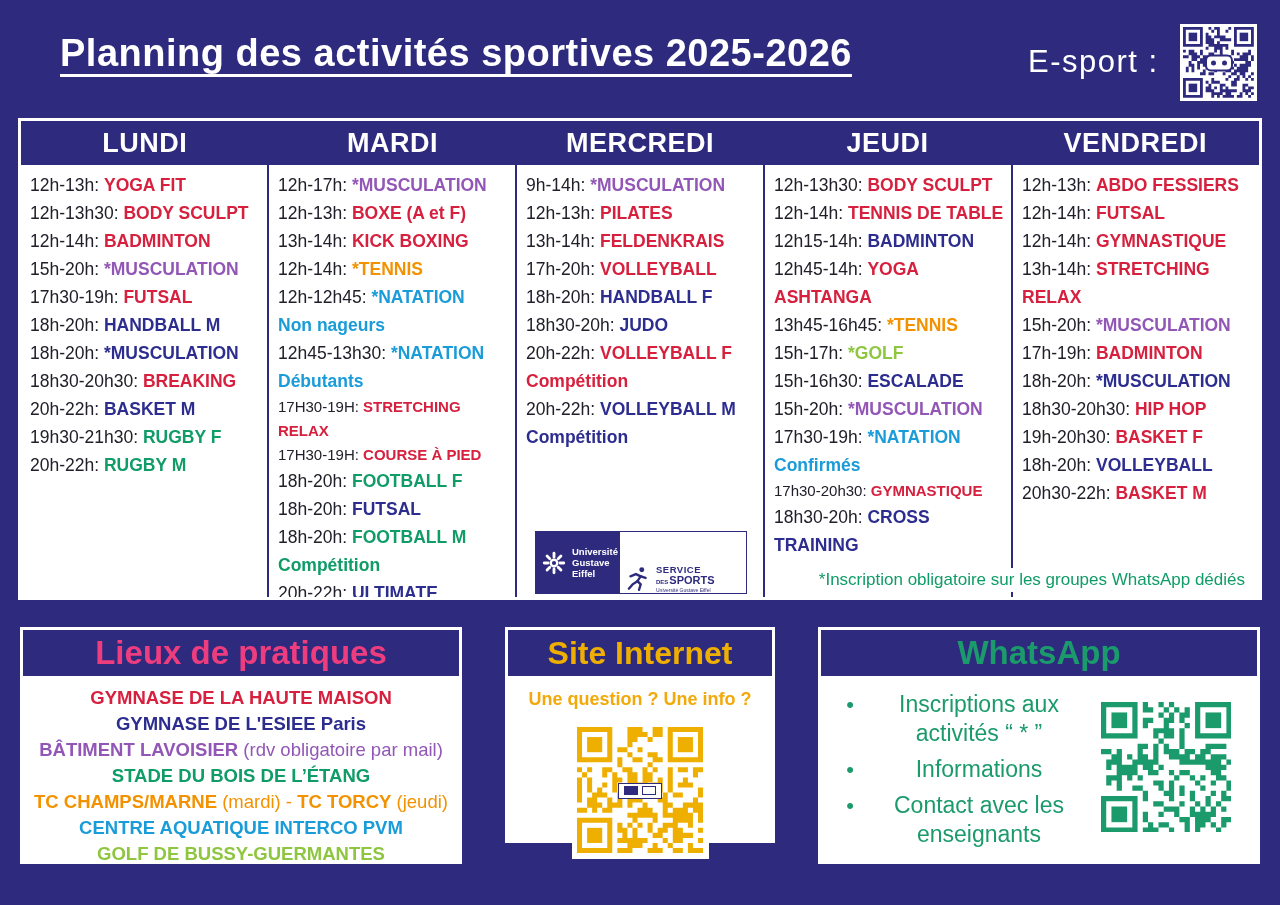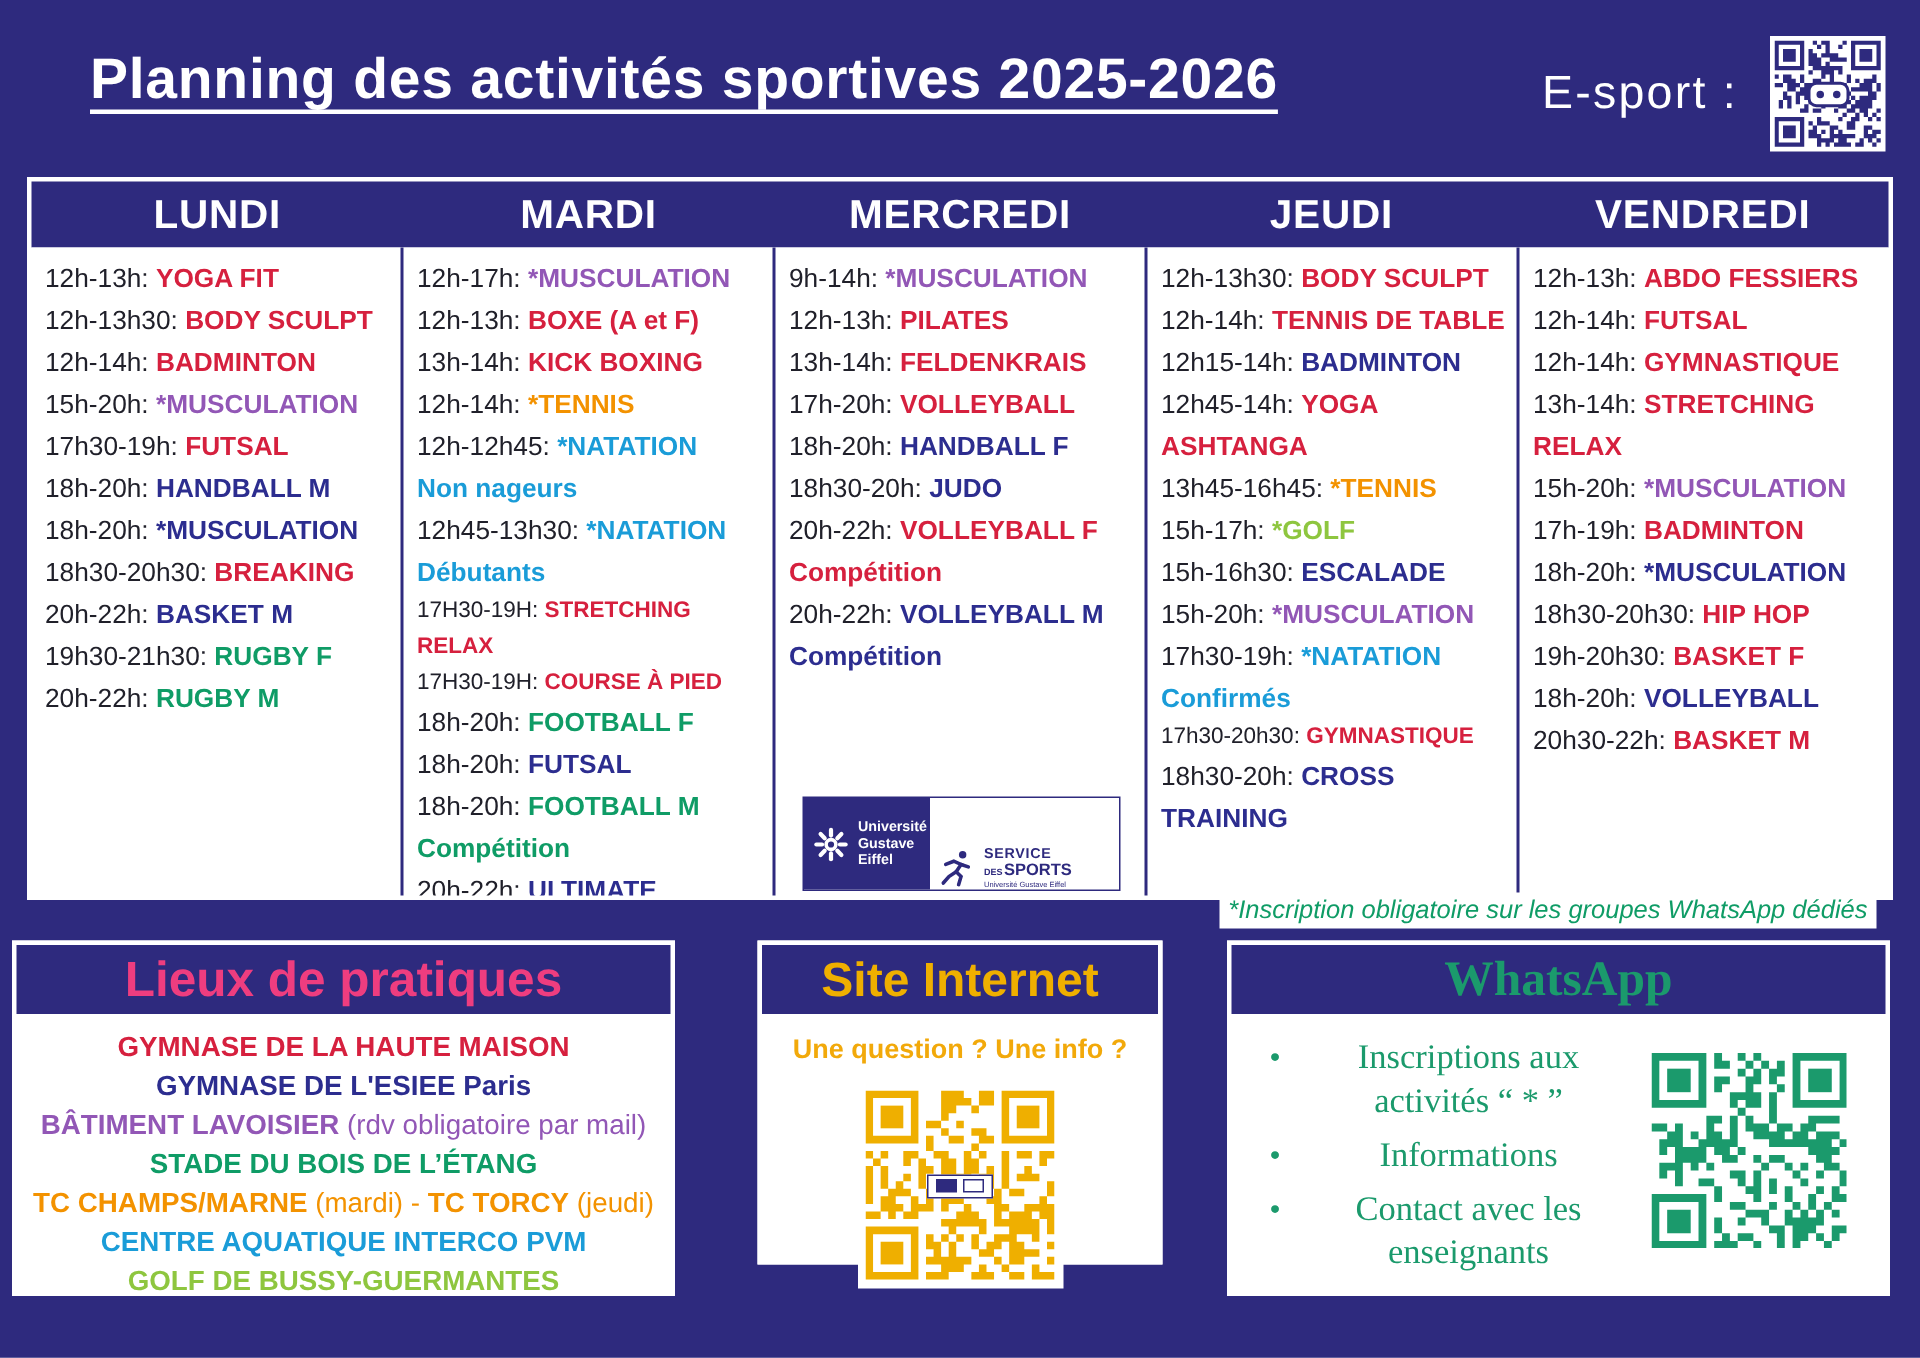--- a/index.html
+++ b/index.html
@@ -35,50 +35,50 @@
   .day-col{flex:1; padding:6px 1px 0 9px; overflow:hidden;}
   .day-col + .day-col{border-left:2px solid var(--bg);}
   .entry{font-size:17.5px; line-height:28px;}
   .entry.small{font-size:15px; line-height:24px;}
   .time{color:var(--time);}
   .act{font-weight:bold; white-space:pre-line;}
   .c-red{color:var(--red);} .c-navy{color:var(--navy);} .c-purple{color:var(--purple);}
   .c-green{color:var(--green);} .c-orange{color:var(--orange);} .c-cyan{color:var(--cyan);}
   .c-lgreen{color:var(--lgreen);}
   .reg{font-weight:normal;}
-  .footnote{position:absolute; right:8px; top:474px; background:#fff; padding:2px 6px;
-            font-size:17px; font-style:italic; color:var(--green); z-index:3;}
+  .footnote{position:absolute; right:8px; top:447px; background:#fff; padding:2px 6px;
+            font-size:17px; color:var(--green); z-index:3;}
 
   
   .logos{position:absolute; left:514px; top:410px; width:212px; height:63px; border:1px solid var(--bg);
          display:flex; background:#fff; z-index:2;}
   .logo-uge{width:84px; background:var(--bg); color:#fff; display:flex; align-items:center; gap:5px; padding:0 5px;}
   .uge-icon{width:26px; height:26px; flex:none;}
   .uge-text{font-size:9.5px; font-weight:bold; line-height:11px;}
   .logo-sds{flex:1; display:flex; align-items:flex-end; gap:4px; padding:0 4px; color:var(--bg);}
   .runner-icon{width:28px; height:28px; flex:none; color:var(--bg);}
   .sds-text{line-height:10px;}
   .sds-l1{font-size:9.5px; font-weight:bold; letter-spacing:.5px;}
   .sds-l2{font-size:11px; font-weight:bold;}
   .sds-des{font-size:6px; font-weight:bold; margin-right:1px;}
   .sds-sub{font-size:5px; line-height:6px;}
 
   
   .box{position:absolute; top:627px; border:3px solid #fff; background:#fff;}
   .box-head{background:var(--bg); height:46px; display:flex; align-items:center; justify-content:center;
             font-weight:bold;}
-  .box-venues{left:8px; width:442px; height:237px;}
+  .box-venues{left:20px; width:442px; height:237px;}
   .box-venues .box-head{font-size:33px; color:var(--pink);}
   .venue-body{padding-top:9px; text-align:center;}
   .venue-line{font-size:18.5px; font-weight:bold; line-height:26px; white-space:nowrap;}
   .box-site{left:505px; width:270px; height:216px;}
   .box-site .box-head{font-size:32px; color:var(--gold);}
   .site-q{margin-top:13px; text-align:center; color:var(--goldtext); font-size:18px; font-weight:bold;}
   .qr-site{position:relative; width:137px; height:137px; margin:12px auto 0;}
-  .box-wa{left:818px; width:442px; height:237px;font-family:Liberation Serif, serif;}
+  .box-wa{left:818px; width:442px; height:237px;}
   .box-wa .box-head{font-size:33px; color:var(--wagreen);}
   .wa-body{display:flex; padding:14px 14px 0 10px;}
   .wa-list{flex:1; padding-left:6px;}
   .bullet-item{display:flex; color:var(--wagreen); font-size:23px; line-height:29px; margin-bottom:7px;}
   .dot{width:26px; flex:none; text-align:center; font-size:22px;}
   .btext{flex:1; text-align:center; white-space:pre-line;}
   .qr-wa{position:relative; width:142px; height:142px; flex:none; margin-top:6px; margin-right:6px;}
 </style>
 </head>
 <body>

